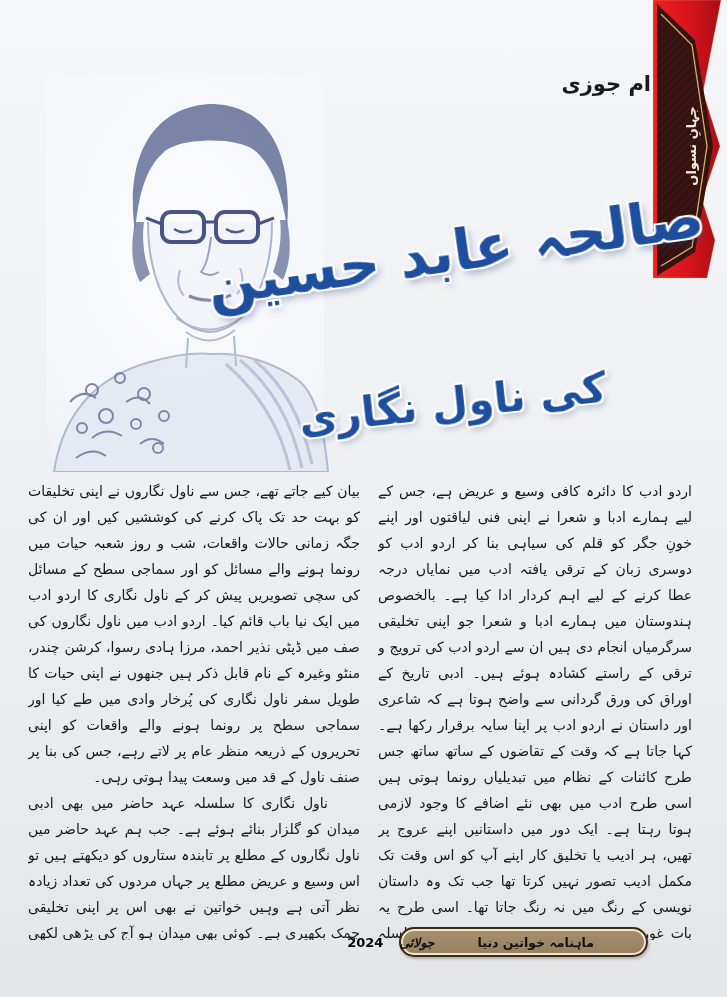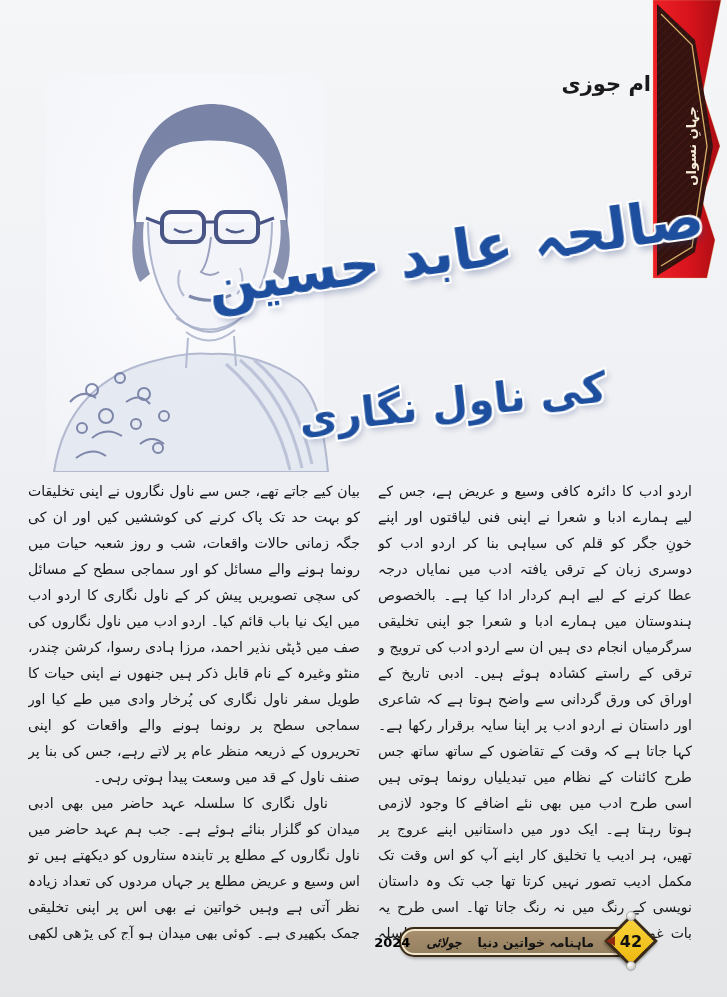--- a/index.html
+++ b/index.html
@@ -44,21 +44,21 @@
         text-align:justify;direction:rtl;}
   .col p.indent{text-indent:32px;}
 
   
   .footer-pill{position:absolute;left:399px;top:927px;width:249px;height:30px;
         box-sizing:border-box;border:2px solid #3b2a16;border-radius:16px;
         background:linear-gradient(180deg,#a98f6e,#93805f);
         box-shadow:inset 0 0 0 2px #f0e7cf, 1px 2px 3px rgba(0,0,0,.25);
         display:flex;align-items:center;direction:rtl;
         padding:0 52px 0 14px;gap:16px;z-index:7;}
-  .footer-pill .mag{font-size:12.5px;font-weight:bold;color:#111;white-space:nowrap;}
+  .footer-pill .mag{font-size:12.5px;font-weight:bold;color:#111;white-space:nowrap;margin-left:27px;}
   .footer-pill .month{font-size:12.5px;font-weight:bold;color:#111;font-style:italic;}
   .footer-pill .year{font-size:13px;font-weight:bold;color:#000;direction:ltr;}
 
   .badge{position:absolute;left:603px;top:913px;width:56px;height:56px;z-index:8;}
   .badge-diamond{position:absolute;left:9px;top:9px;width:38px;height:38px;
         transform:rotate(45deg);box-sizing:border-box;
         background:linear-gradient(135deg,#f8d23c,#eeb90f);
         border:3px solid #3a2a15;box-shadow:1px 2px 3px rgba(0,0,0,.35);}
   .badge-num{position:absolute;left:0;top:0;width:56px;height:56px;display:flex;
         align-items:center;justify-content:center;font-size:16px;font-weight:bold;
@@ -162,21 +162,14 @@
       <p>بیان کیے جاتے تھے، جس سے ناول نگاروں نے اپنی تخلیقات کو بہت حد تک پاک کرنے کی کوششیں کیں اور ان کی جگہ زمانی حالات واقعات، شب و روز شعبہ حیات میں رونما ہونے والے مسائل کو اور سماجی سطح کے مسائل کی سچی تصویریں پیش کر کے ناول نگاری کا اردو ادب میں ایک نیا باب قائم کیا۔ اردو ادب میں ناول نگاروں کی صف میں ڈپٹی نذیر احمد، مرزا ہادی رسوا، کرشن چندر، منٹو وغیرہ کے نام قابل ذکر ہیں جنھوں نے اپنی حیات کا طویل سفر ناول نگاری کی پُرخار وادی میں طے کیا اور سماجی سطح پر رونما ہونے والے واقعات کو اپنی تحریروں کے ذریعہ منظر عام پر لاتے رہے، جس کی بنا پر صنف ناول کے قد میں وسعت پیدا ہوتی رہی۔</p>
       <p class="indent">ناول نگاری کا سلسلہ عہد حاضر میں بھی ادبی میدان کو گلزار بنائے ہوئے ہے۔ جب ہم عہد حاضر میں ناول نگاروں کے مطلع پر تابندہ ستاروں کو دیکھتے ہیں تو اس وسیع و عریض مطلع پر جہاں مردوں کی تعداد زیادہ نظر آتی ہے وہیں خواتین نے بھی اس پر اپنی تخلیقی چمک بکھیری ہے۔ کوئی بھی میدان ہو آج کی پڑھی لکھی خواتین نے اس میں اپنا اہم کردار ادا کر کے اپنی منفرد پہچان قائم کی ہے۔ ناول نگاری کے میدان میں بانو قدسیہ، رشید جہاں، قرۃ العین حیدر، عصمت چغتائی، جمیلہ ہاشمی وغیرہ کے نام قابل ذکر ہیں، جنھوں نے اپنی فنی بصیرتوں کو بروئے کار لاتے ہوئے ناول</p>
     </div>
   </div>
 
   <div class="footer-pill">
     <span class="mag">ماہنامہ خواتین دنیا</span>
     <span class="month">جولائی</span>
     <span class="year">2024</span>
   </div>
-  <div class="badge">
-    <div class="badge-diamond"></div>
-    <div class="badge-arrow"></div>
-    <div class="knob top"></div>
-    <div class="knob bottom"></div>
-    <div class="badge-num">42</div>
-  </div>
 
 </div>
 
 </body></html>

